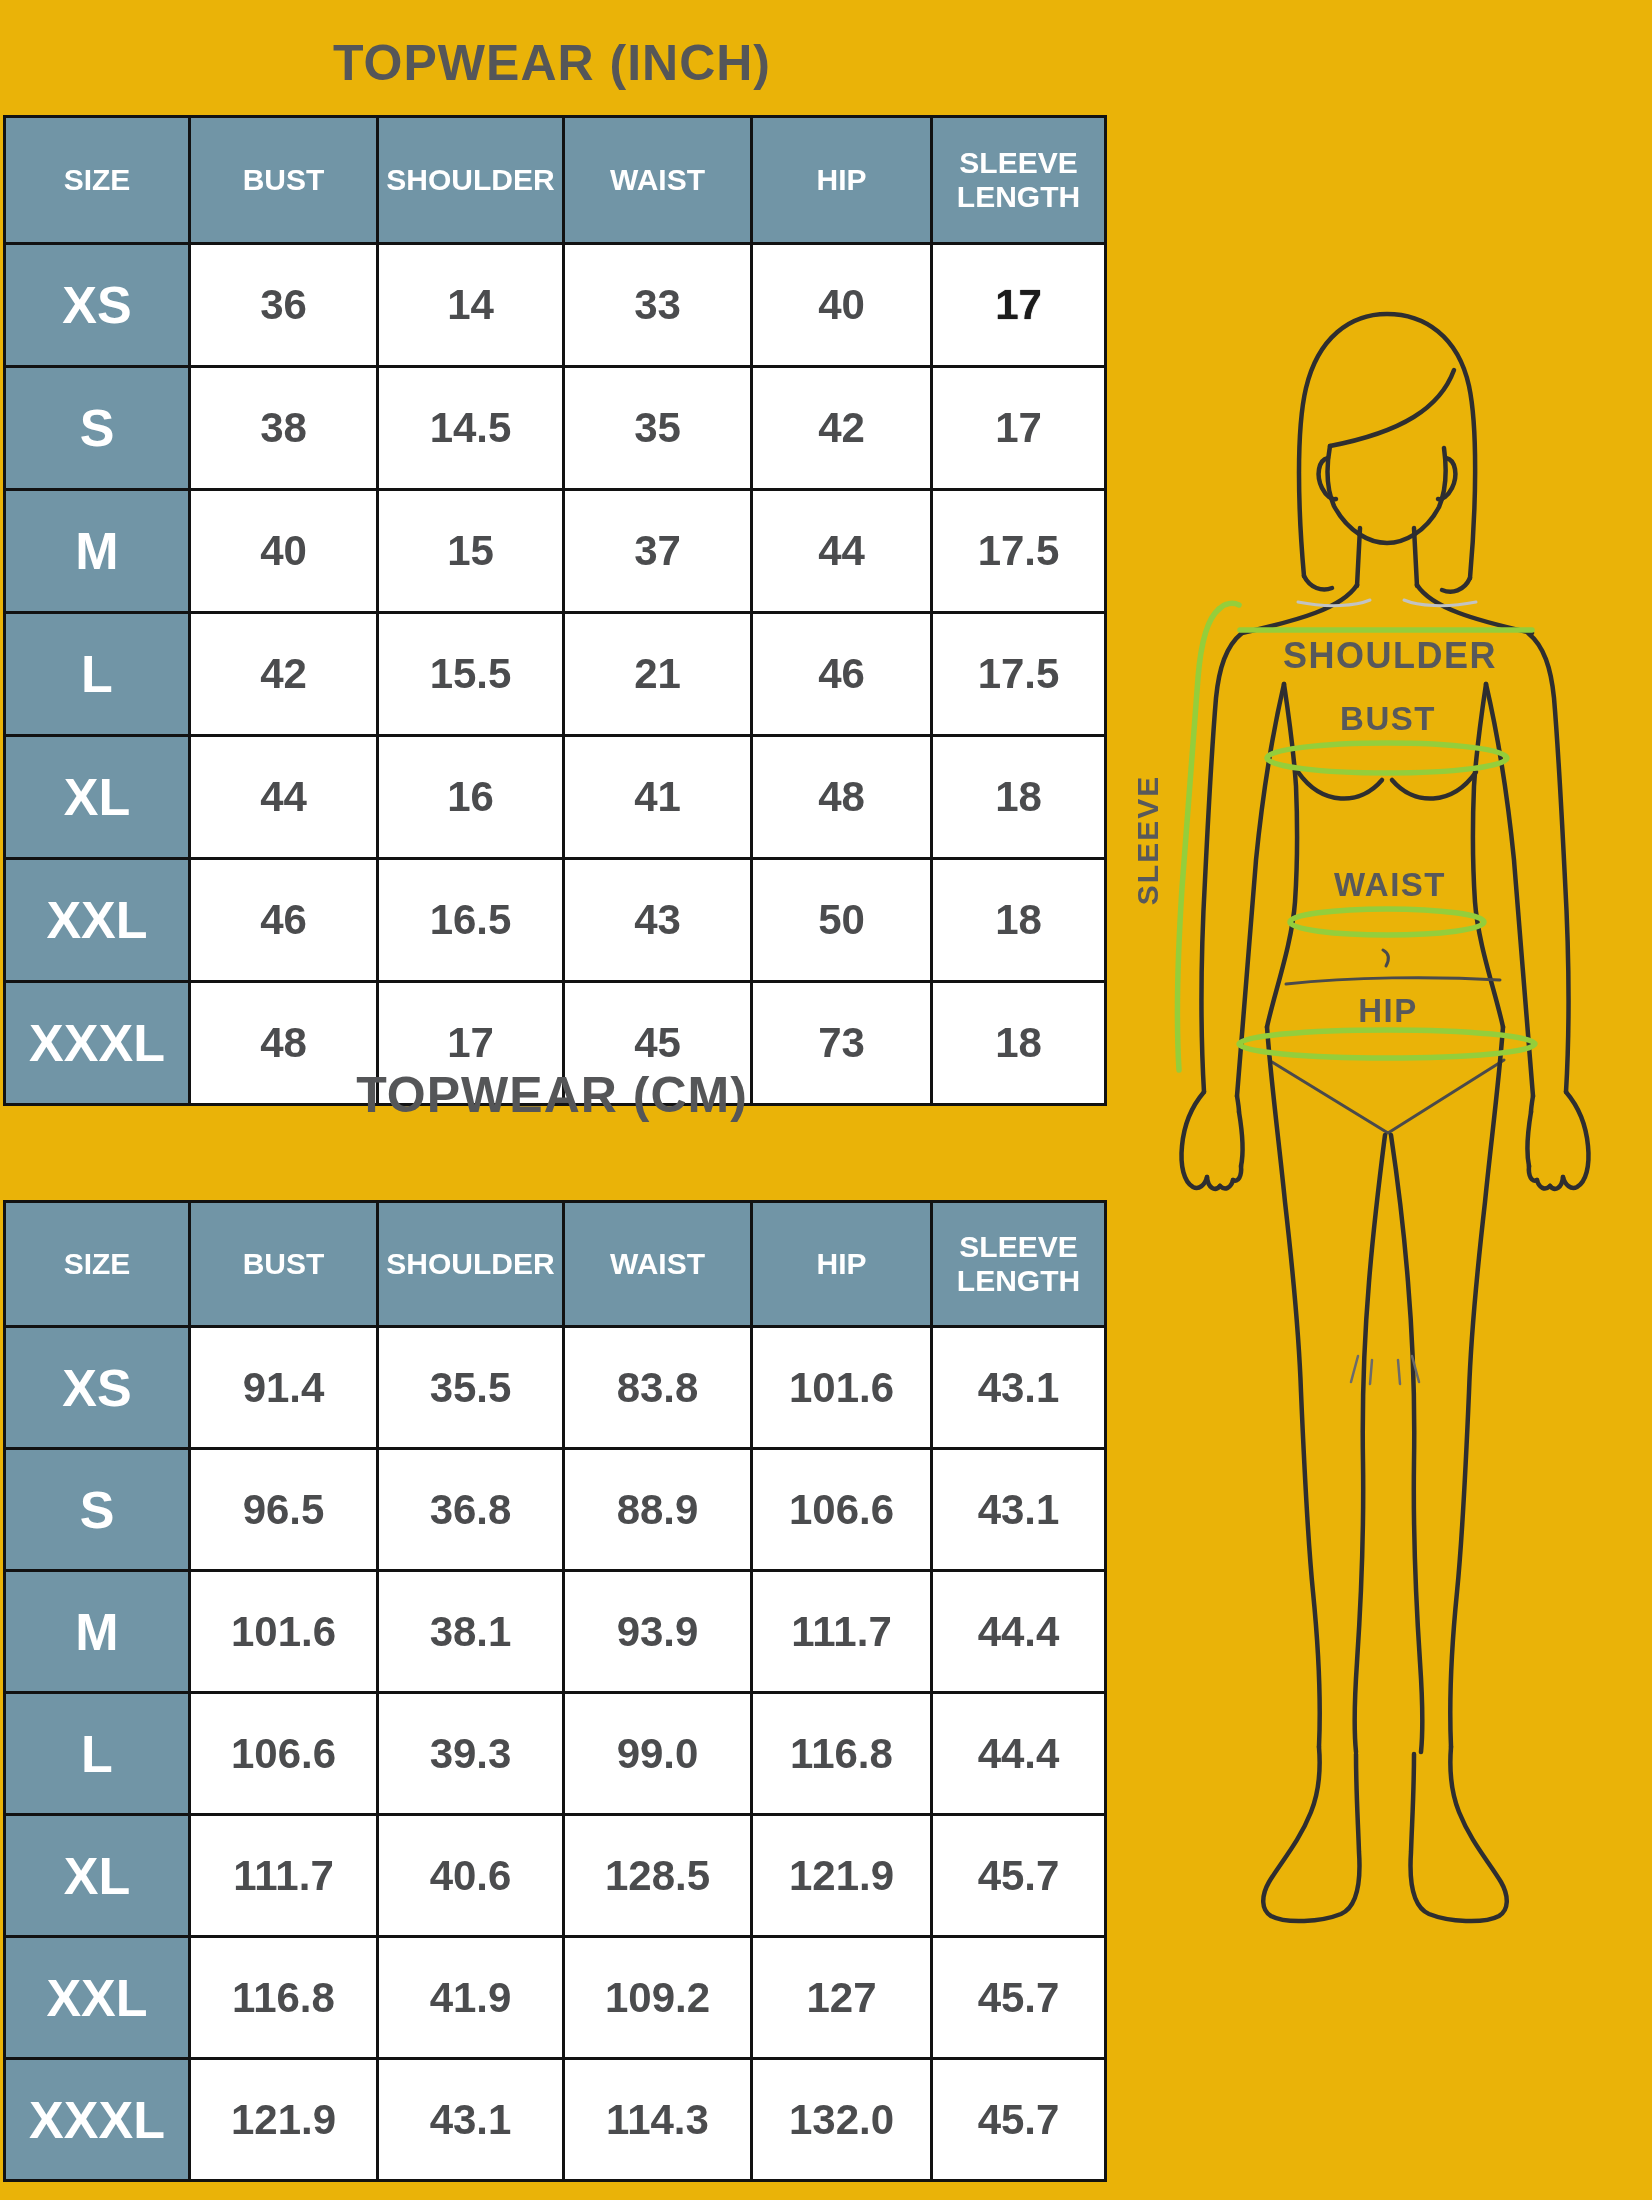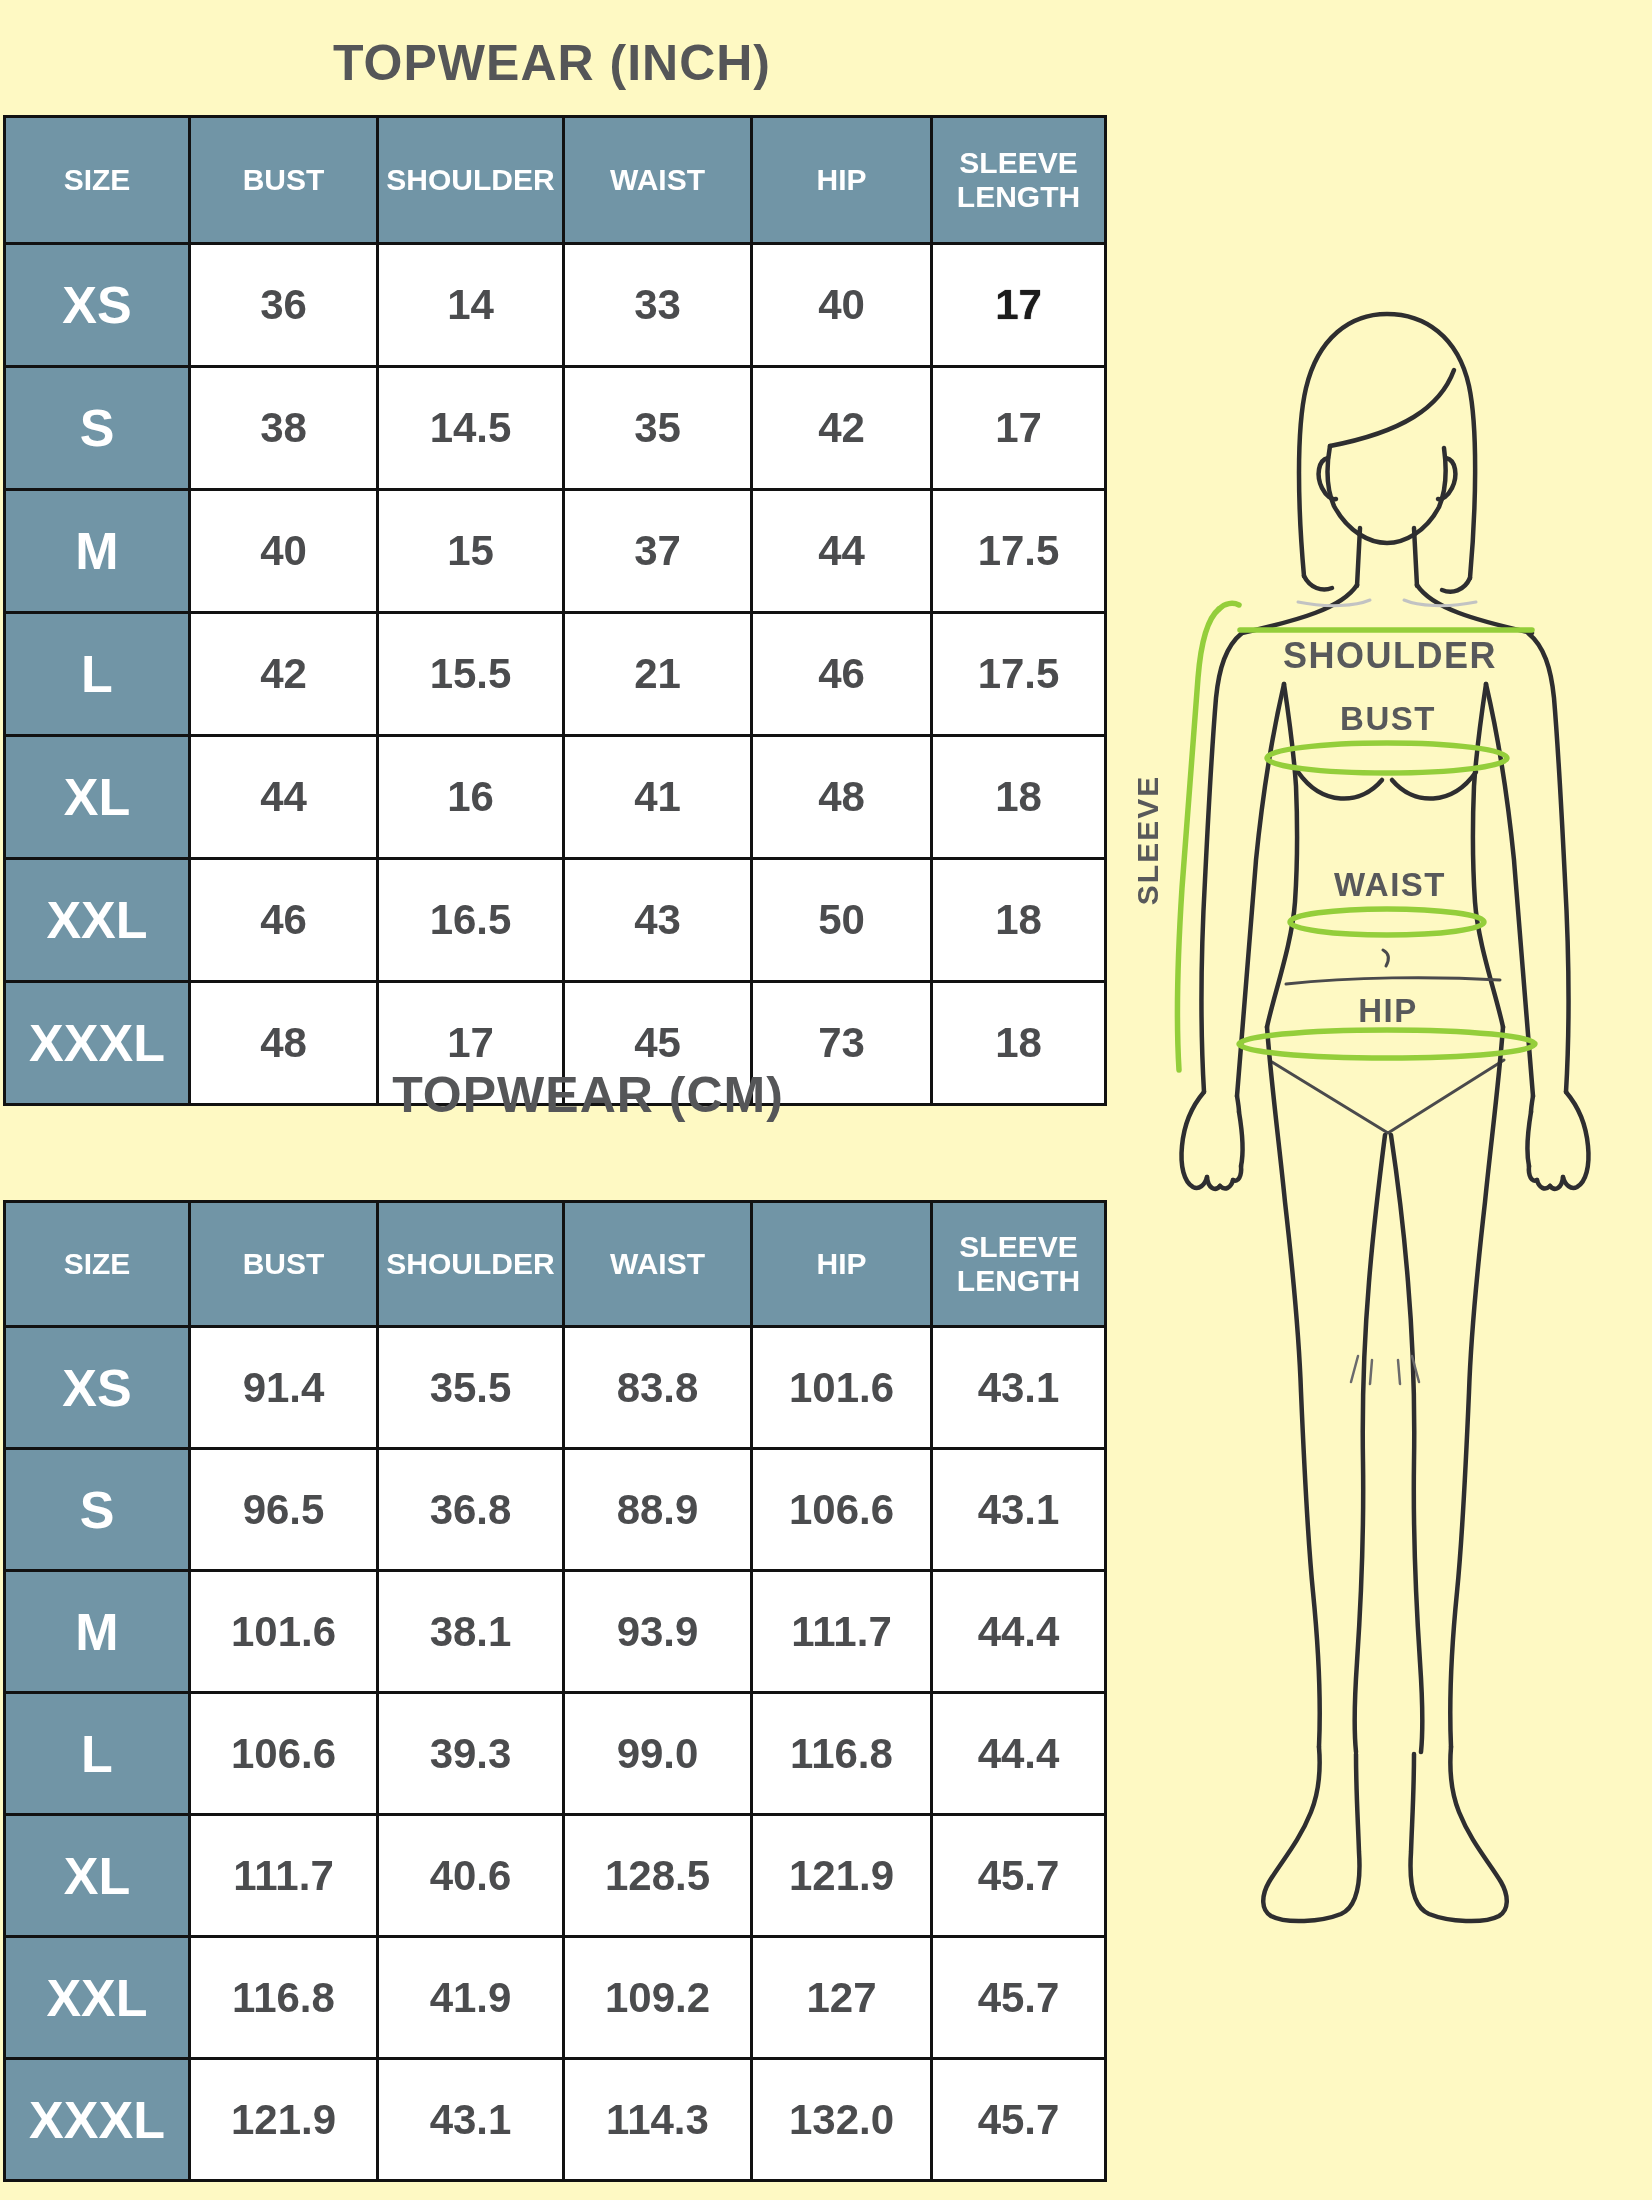--- a/index.html
+++ b/index.html
@@ -1,22 +1,22 @@
 <!DOCTYPE html>
 <html style="--header_bg: #7195A6; --border: #121212; --title_text: #555658; --value_text: #4B4C4E; --figure_line: #2E2E30; --measure_green: #94CE3B; --label_text: #58595B;"><head>
 <meta charset="utf-8">
 <style>
   html,body{margin:0;padding:0;background:#fff;}
-  #screen{position:relative;width:1652px;height:2200px;background:#fef9c3;overflow:hidden;
+  #screen{position:relative;width:1652px;height:2200px;background:#eab308;overflow:hidden;
           font-family:"Liberation Sans","DejaVu Sans",sans-serif;}
 
   .chart-title{position:absolute;left:0;width:1104px;text-align:center;
                font-size:50px;font-weight:700;color:var(--title_text);letter-spacing:1px;}
   #title-inch{top:34px;}
-  #title-cm{top:1066px;padding-left:36px;}
+  #title-cm{top:1066px;}
 
   .table-wrap{position:absolute;left:3px;width:1253px;}
   #table-inch{top:115px;}
   #table-cm{top:1200px;}
 
   table.size-table{border-collapse:collapse;table-layout:fixed;width:1101px;}
   .size-table col:nth-child(1){width:185px;}
   .size-table col:nth-child(2){width:188px;}
   .size-table col:nth-child(3){width:186px;}
   .size-table col:nth-child(4){width:188px;}

